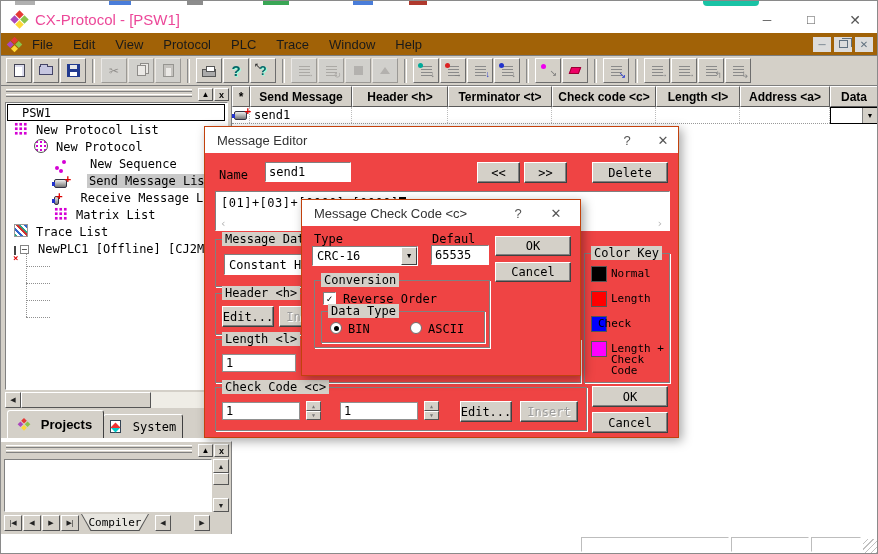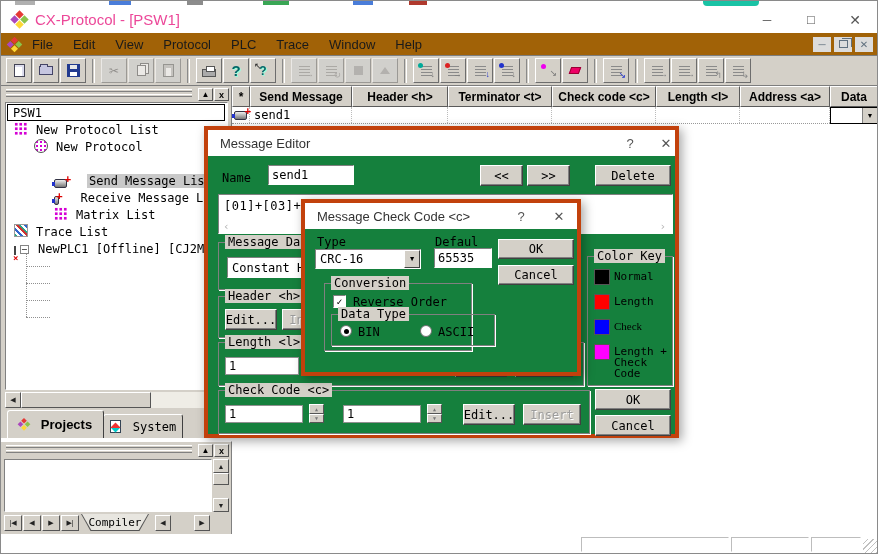--- a/index.html
+++ b/index.html
@@ -88,21 +88,21 @@
   .spanel{position:absolute;top:536px;height:15px;border:1px solid;border-color:#bdbdbd #fff #fff #bdbdbd}
   .rgrip{position:absolute;right:0;top:538px;width:14px;height:14px;background:repeating-linear-gradient(135deg,rgba(0,0,0,0) 0 3px,#c0c0c0 3px 4px)}
   
   .colhead{position:absolute;top:0;left:0;height:21px;display:flex}
   .hcell{height:21px;background:#d4d0c8;border:1px solid;border-color:#fff #5a5a5a #5a5a5a #fff;font-weight:bold;font-size:12px;display:flex;align-items:center;justify-content:center}
   .lrow{position:absolute;top:21px;left:0;height:17px;border-bottom:1px dotted #999;display:flex}
   .lcell{height:16px;border-right:1px dotted #bbb;position:relative;font:12px "DejaVu Sans Mono",monospace;display:flex;align-items:center}
   .datacell{position:absolute;top:21px;height:17px;background:#fff;border:1px solid #000;display:flex;justify-content:flex-end}
   .dd{width:15px;height:100%;background:#d4d0c8;border-left:1px solid #808080;display:flex;align-items:center;justify-content:center;font-size:7px;color:#000}
   
-  .dlg{position:absolute;background:#15803d;border:4px solid #c2410c;box-shadow:3px 3px 10px rgba(0,0,0,.35);font-family:"DejaVu Sans Mono",monospace;font-size:12px}
+  .dlg{position:absolute;background:#ef4444;border:1px solid #c2410c;box-shadow:3px 3px 10px rgba(0,0,0,.35);font-family:"DejaVu Sans Mono",monospace;font-size:12px}
   .cap{position:absolute;top:0;left:0;right:0;height:26px;background:#fff;display:flex;align-items:center;padding-left:12px;font:13px "Liberation Sans",sans-serif;color:#333}
   .capbtn{position:absolute;top:4px;width:20px;height:18px;display:flex;align-items:center;justify-content:center;color:#555;font-size:13px}
   .edit{position:absolute;background:#fff;border:1px solid;border-color:#808080 #fff #fff #808080;font:12px "DejaVu Sans Mono",monospace;padding:1px 3px;color:#000}
   .edit.flat{border:1px solid #909090}
   .pb{position:absolute;background:#d4d0c8;border:1px solid;border-color:#fff #404040 #404040 #fff;box-shadow:inset -1px -1px 0 #808080;font:12px "DejaVu Sans Mono",monospace;color:#000;display:flex;align-items:center;justify-content:center}
   .pb.dis{color:#9c9c9c;text-shadow:1px 1px 0 #fff}
   .lbl{position:absolute;color:#000;white-space:nowrap}
   .gb{position:absolute;border:1px solid #808080;box-shadow:1px 1px 0 #fff}
   .gb>.glab{position:absolute;top:-8px;left:6px;background:#d4d0c8;padding:0 3px;white-space:nowrap}
   .combo{position:absolute;background:#fff;border:1px solid;border-color:#808080 #fff #fff #808080;display:flex;align-items:center}
@@ -284,29 +284,33 @@
     <div class="mini" style="left:197px;top:2px">▲</div>
     <div class="mini" style="left:213px;top:2px;font-size:9px;font-weight:bold">x</div>
     <div class="treebox" id="treebox">
       <div class="dotv" style="left:20px;top:148px;height:66px"></div>
       <div class="doth" style="left:20px;top:163px;width:24px"></div>
       <div class="doth" style="left:20px;top:180px;width:24px"></div>
       <div class="doth" style="left:20px;top:197px;width:24px"></div>
       <div class="doth" style="left:20px;top:214px;width:24px"></div>
       <div class="expander" style="left:14px;top:142px">─</div>
     <div class="trow boxed" style="top: 1px;">
-          <span class="lab" style="margin-left: 3px;">PSW1</span>
+          <span class="lab" style="margin-left: 12px;">PSW1</span>
         </div>
         <div class="trow" style="top: 35px;">
           <span class="ticon i-protocol" style="left: 28px;"></span>
           <span class="lab" style="margin-left: 48px;">New Protocol</span>
         </div>
         <div class="trow" style="top: 18px;">
           <span class="ticon i-grid" style="left: 8px;"></span>
           <span class="lab" style="margin-left: 28px;">New Protocol List</span>
+        </div>
+        <div class="trow" style="top: 52px;">
+          <span class="ticon i-seq" style="left: 48px;"></span>
+          <span class="lab" style="margin-left: 68px;">New Sequence</span>
         </div>
         <div class="trow sel" style="top: 69px;">
           <span class="ticon i-msg" style="left: 48px;"></span>
           <span class="lab" style="margin-left: 68px;">Send Message List</span>
         </div>
         <div class="trow" style="top: 86px;">
           <span class="ticon i-msg" style="left: 48px;"></span>
           <span class="lab" style="margin-left: 68px;">Receive Message List</span>
         </div>
         <div class="trow" style="top: 120px;">
@@ -464,21 +468,21 @@
       <div class="pb dis" style="left:304px;top:13px;width:58px;height:21px">Insert</div>
     </div>
 
     <div class="gb" style="left:379px;top:126px;width:86px;height:130px" id="colorkey">
       <span class="glab">Color Key</span>
     <span class="swatch" style="left: 6px; top: 12px; background: rgb(0, 0, 0);"></span>
         <span class="cklbl" style="left: 26px; top: 14px;">Normal</span>
         <span class="swatch" style="left: 6px; top: 37px; background: rgb(255, 0, 0);"></span>
         <span class="cklbl" style="left: 26px; top: 39px;">Length</span>
         <span class="swatch" style="left: 6px; top: 62px; background: rgb(0, 0, 255);"></span>
-        <span class="cklbl" style="left: 26px; top: 64px; font-family: Liberation Serif, serif;">Check</span>
+        <span class="cklbl" style="left: 13px; top: 64px;">Check</span>
         <span class="swatch" style="left: 6px; top: 87px; background: rgb(255, 0, 255);"></span>
         <span class="cklbl" style="left: 26px; top: 89px;">Length + Check Code</span>
       </div>
 
     <div class="pb" style="left:387px;top:259px;width:76px;height:21px">OK</div>
     <div class="pb" style="left:387px;top:285px;width:76px;height:21px">Cancel</div>
   </div>
 
   <div class="dlg" style="left:300px;top:198px;width:280px;height:177px;z-index:60">
     <div class="cap">
@@ -489,21 +493,21 @@
     <span class="lbl" style="left:12px;top:32px">Type</span>
     <div class="combo" style="left:10px;top:46px;width:106px;height:20px">
       <span class="val">CRC-16</span>
       <span class="cdd">▼</span>
     </div>
     <span class="lbl" style="left:130px;top:32px">Defaul</span>
     <input class="edit" style="left: 129px; top: 45px; width: 58px; height: 20px;" value="65535">
     <div class="pb" style="left:193px;top:36px;width:76px;height:20px">OK</div>
     <div class="pb" style="left:193px;top:62px;width:76px;height:20px">Cancel</div>
 
-    <div class="gb" style="left:19px;top:80px;width:148px;height:68px">
+    <div class="gb" style="left:12px;top:80px;width:176px;height:68px">
       <span class="glab">Conversion</span>
       <span class="chk" style="left:8px;top:11px">✓</span>
       <span class="lbl" style="left:28px;top:11px">Reverse Order</span>
       <div class="gb" style="left:6px;top:30px;width:164px;height:32px">
         <span class="glab">Data Type</span>
         <span class="radio on" style="left:8px;top:10px"></span>
         <span class="lbl" style="left:26px;top:10px">BIN</span>
         <span class="radio" style="left:88px;top:10px"></span>
         <span class="lbl" style="left:106px;top:10px">ASCII</span>
       </div>

